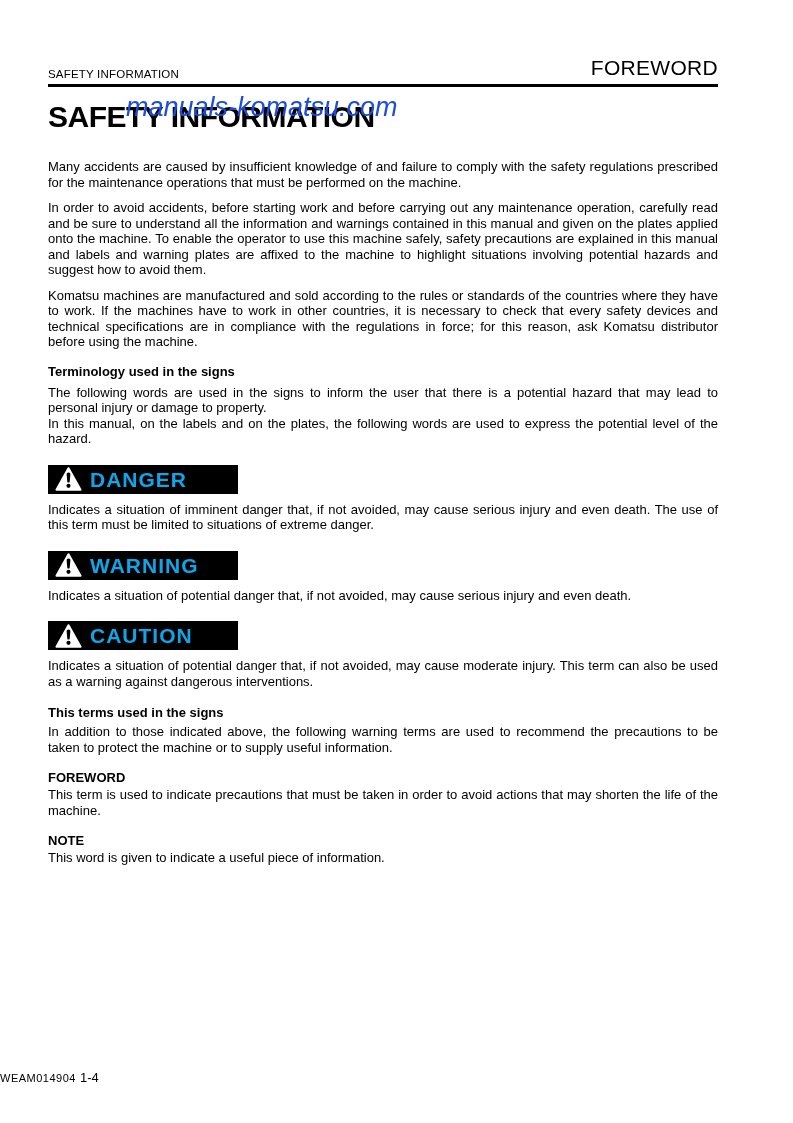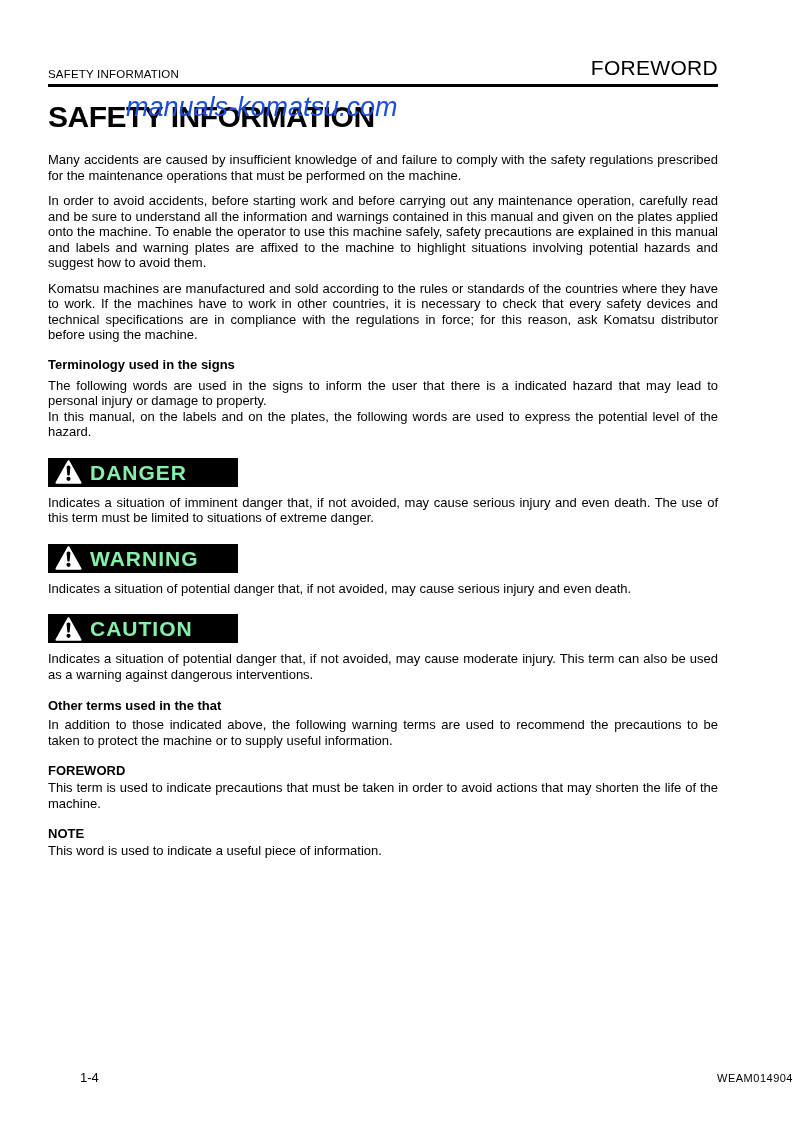--- a/index.html
+++ b/index.html
@@ -29,48 +29,48 @@
   .watermark {
     position:absolute; left:78px; top:-10px;
     font-size:27px; font-weight:400; color:#1d4ed8; white-space:nowrap;font-style:italic;
   }
 
   .body-text {
     font-size:13px; line-height:15.5px; text-align:justify;
     margin:0 0 10px 0;
   }
   .tight { margin:0; }
-  .first-para { margin-top:16px; }
+  .first-para { margin-top:23px; }
 
   .sub-heading {
     font-size:13px; font-weight:bold; margin:14px 0 6px 0;
   }
 
   .signal-block { margin-top:18px; }
   .signal-box {
     width:190px; height:29px; background:#000;
     display:flex; align-items:center; gap:8px;
     padding-left:7px; box-sizing:border-box;
   }
   .signal-label {
-    color:#86efac; font-size:21px; font-weight:bold; letter-spacing:1px;
+    color:#0ea5e9; font-size:21px; font-weight:bold; letter-spacing:1px;
     line-height:1;
   }
   .signal-desc { margin-top:8px; }
   .tri-icon { display:block; }
 
   .minor-heading { font-size:13px; font-weight:bold; margin:15px 0 2px 0; }
 
   .footer-page {
     position:absolute; left:48px; top:1070px;
     font-size:13px; font-weight:normal;margin-left:32px;
   }
   .footer-code {
     position:absolute; left:0; top:1072px; width:793px;
-    text-align:right; font-size:11px; letter-spacing:0.5px;
+    text-align:left; font-size:11px; letter-spacing:0.5px;
   }
 </style>
 </head>
 <body>
 
 <div class="page">
   <div class="content">
 
     <div class="running-header">
       <span class="running-left">SAFETY INFORMATION</span>
@@ -80,21 +80,21 @@
     <div class="title-wrap">
       <h1 class="page-title">SAFETY INFORMATION</h1>
       <span class="watermark">manuals-komatsu.com</span>
     </div>
 
     <p class="body-text first-para">Many accidents are caused by insufficient knowledge of and failure to comply with the safety regulations prescribed for the maintenance operations that must be performed on the machine.</p>
     <p class="body-text">In order to avoid accidents, before starting work and before carrying out any maintenance operation, carefully read and be sure to understand all the information and warnings contained in this manual and given on the plates applied onto the machine. To enable the operator to use this machine safely, safety precautions are explained in this manual and labels and warning plates are affixed to the machine to highlight situations involving potential hazards and suggest how to avoid them.</p>
     <p class="body-text">Komatsu machines are manufactured and sold according to the rules or standards of the countries where they have to work. If the machines have to work in other countries, it is necessary to check that every safety devices and technical specifications are in compliance with the regulations in force; for this reason, ask Komatsu distributor before using the machine.</p>
 
     <h3 class="sub-heading">Terminology used in the signs</h3>
-    <p class="body-text tight">The following words are used in the signs to inform the user that there is a indicated hazard that may lead to personal injury or damage to property.</p>
+    <p class="body-text tight">The following words are used in the signs to inform the user that there is a potential hazard that may lead to personal injury or damage to property.</p>
     <p class="body-text tight">In this manual, on the labels and on the plates, the following words are used to express the potential level of the hazard.</p>
 
     <div class="signal-block">
       <div class="signal-box">
         <svg class="tri-icon" viewBox="0 0 64 58" width="27" height="24" aria-hidden="true">
           <path d="M32 3 L61 55 L3 55 Z" fill="#fff" stroke="#fff" stroke-width="5" stroke-linejoin="round"></path>
           <path d="M32 13 C35.2 13 36.8 15.2 36.5 18.4 L34.9 35.5 C34.7 38.2 29.3 38.2 29.1 35.5 L27.5 18.4 C27.2 15.2 28.8 13 32 13 Z" fill="#000"></path>
           <circle cx="32" cy="45.5" r="5" fill="#000"></circle>
         </svg>
         <span class="signal-label">DANGER</span>
@@ -119,26 +119,26 @@
         <svg class="tri-icon" viewBox="0 0 64 58" width="27" height="24" aria-hidden="true">
           <path d="M32 3 L61 55 L3 55 Z" fill="#fff" stroke="#fff" stroke-width="5" stroke-linejoin="round"></path>
           <path d="M32 13 C35.2 13 36.8 15.2 36.5 18.4 L34.9 35.5 C34.7 38.2 29.3 38.2 29.1 35.5 L27.5 18.4 C27.2 15.2 28.8 13 32 13 Z" fill="#000"></path>
           <circle cx="32" cy="45.5" r="5" fill="#000"></circle>
         </svg>
         <span class="signal-label">CAUTION</span>
       </div>
       <p class="body-text tight signal-desc">Indicates a situation of potential danger that, if not avoided, may cause moderate injury. This term can also be used as a warning against dangerous interventions.</p>
     </div>
 
-    <h3 class="sub-heading" style="margin-top:16px; margin-bottom:4px;">Other terms used in the that</h3>
+    <h3 class="sub-heading" style="margin-top:16px; margin-bottom:4px;">This terms used in the signs</h3>
     <p class="body-text tight">In addition to those indicated above, the following warning terms are used to recommend the precautions to be taken to protect the machine or to supply useful information.</p>
 
     <h3 class="minor-heading">FOREWORD</h3>
     <p class="body-text tight">This term is used to indicate precautions that must be taken in order to avoid actions that may shorten the life of the machine.</p>
 
     <h3 class="minor-heading">NOTE</h3>
-    <p class="body-text tight">This word is used to indicate a useful piece of information.</p>
+    <p class="body-text tight">This word is given to indicate a useful piece of information.</p>
 
   </div>
 
   <div class="footer-page">1-4</div>
   <div class="footer-code">WEAM014904</div>
 </div>
 
 </body></html>

